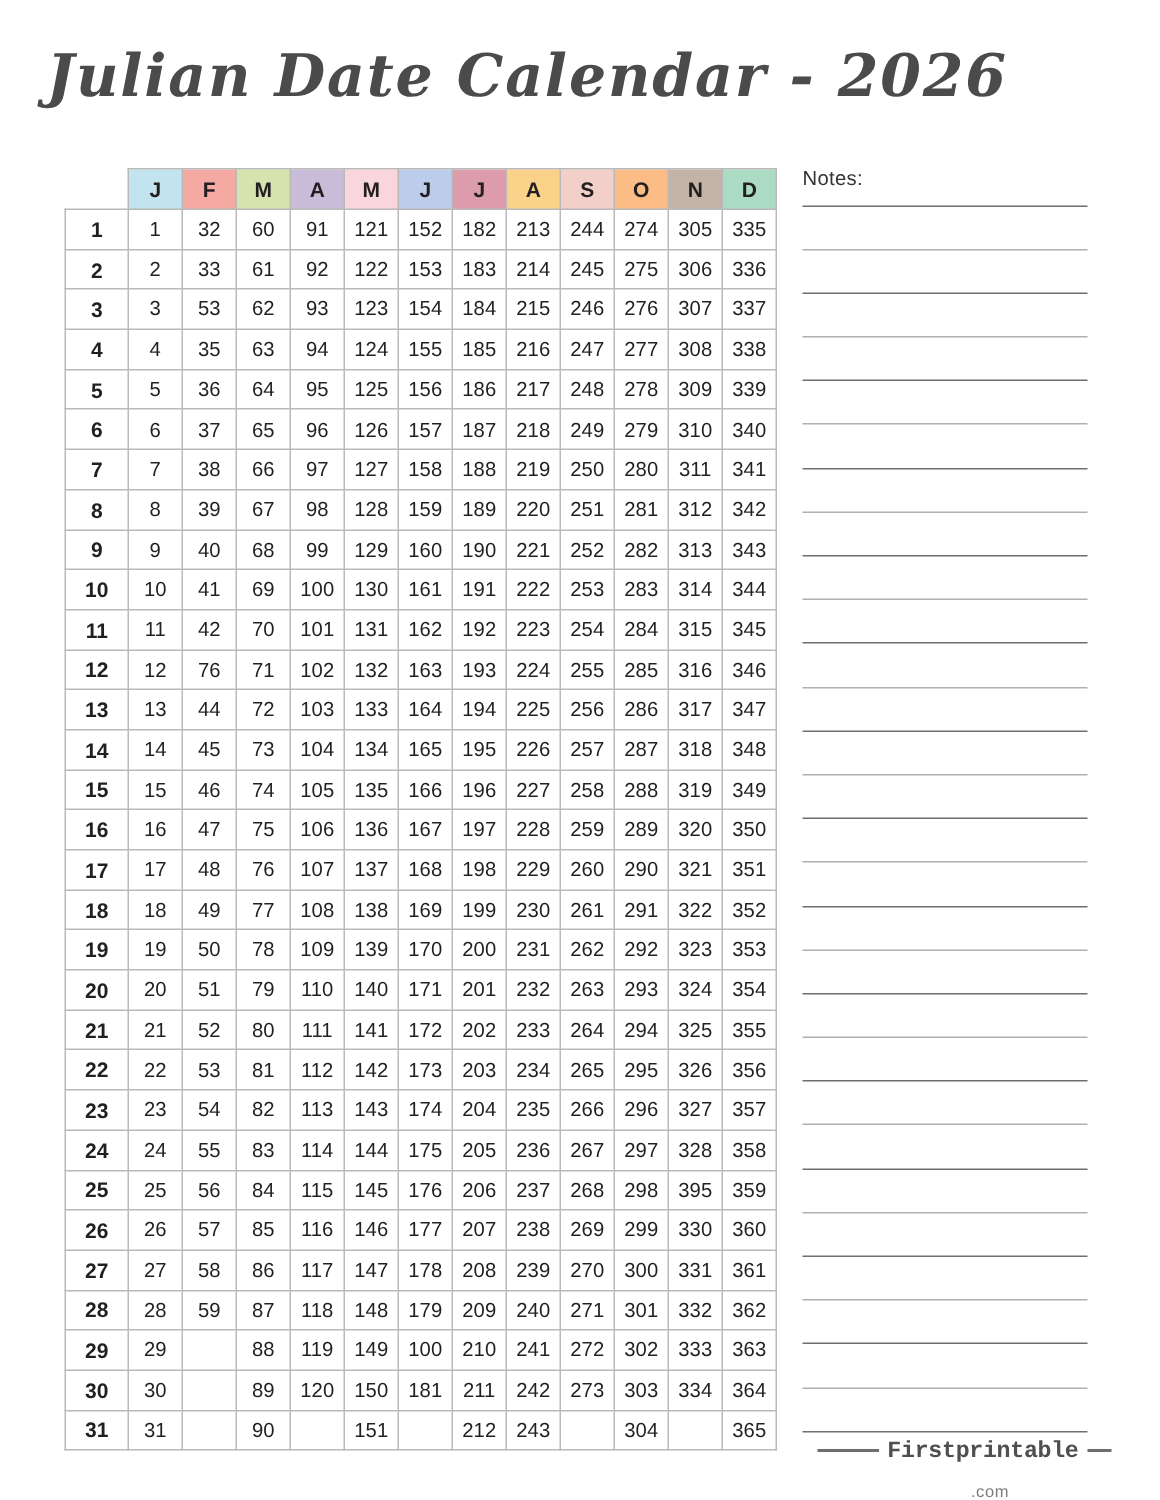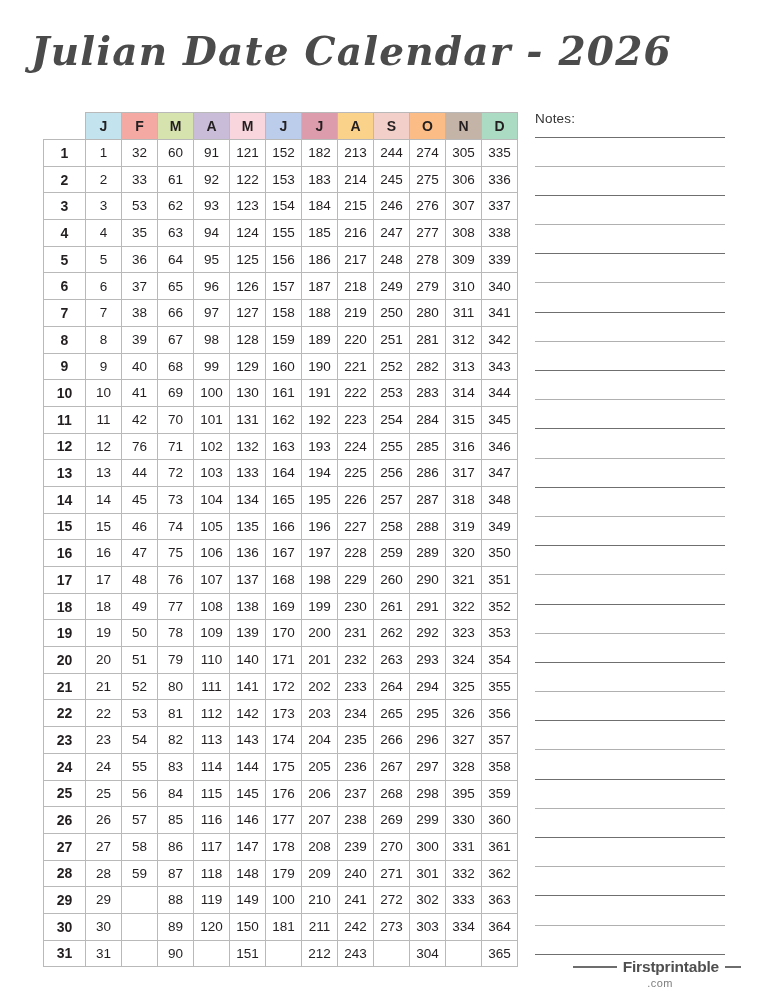--- a/index.html
+++ b/index.html
@@ -117,41 +117,42 @@
     left: 545px;
     top: 958px;
     width: 196px;
     display: flex;
     flex-direction: column;
     align-items: center;
   }
   .brand-row {
     display: flex;
     align-items: center;
-    justify-content: flex-end;
+    justify-content: flex-start;
     width: 196px;
+    font-family: Liberation Mono, monospace;
   }
   .brand-rule {
     height: 2px;
     background: #6d6d6d;
     flex: 1 1 auto;
   }
   .brand-rule.left  { max-width: 44px; margin-right: 6px; }
   .brand-rule.right { max-width: 16px; margin-left: 6px; }
   .brand-name {
     font-size: 15.5px;
     font-weight: 700;
     color: #4f4f4f;
     letter-spacing: -0.2px;
     white-space: nowrap;
   }
   .brand-tld {
     font-size: 11px;
     color: #7d7d7d;
-    margin-top: 1px;
+    margin-top: 13px;
     margin-left: 34px;
     letter-spacing: .4px;
   }
 </style>
 </head>
 <body>
 
 <div class="page">
 
   <h1 class="title">Julian Date Calendar - 2026</h1>

